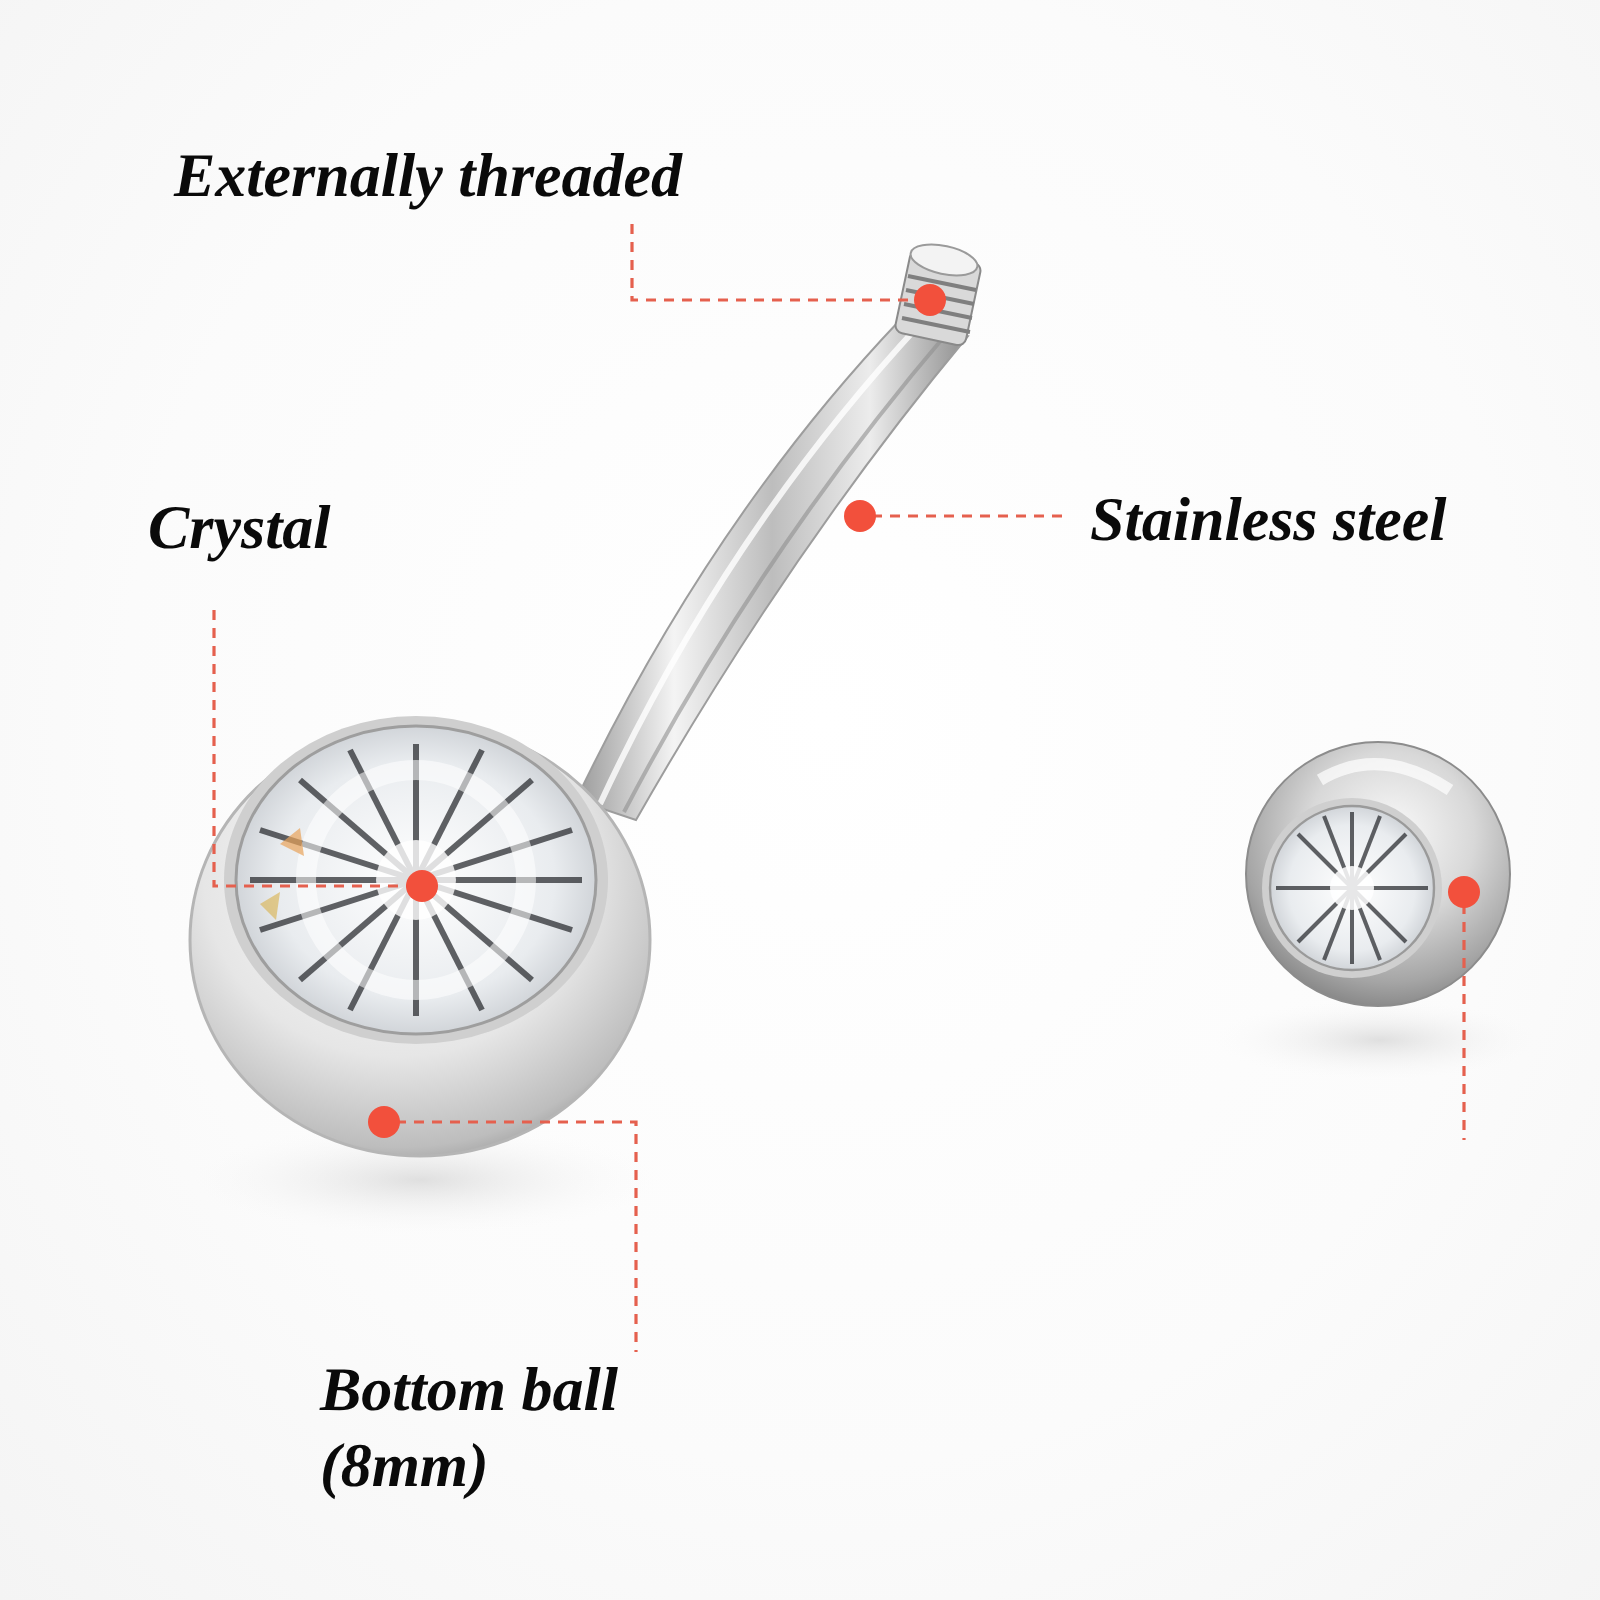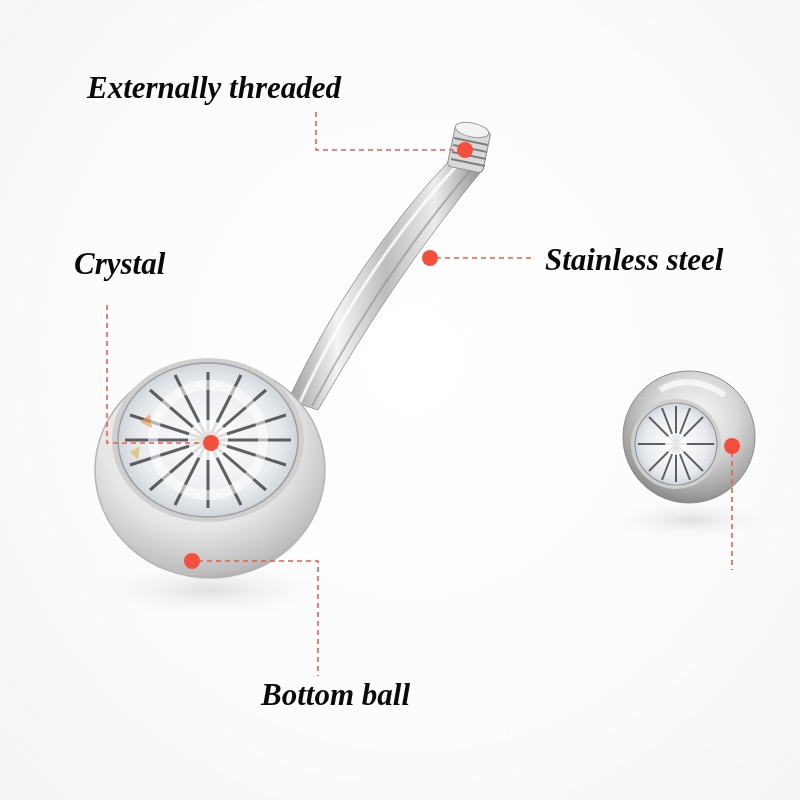--- a/index.html
+++ b/index.html
@@ -16,21 +16,21 @@
     font-family: "Liberation Serif", "DejaVu Serif", serif;
     font-weight: bold;
     font-style: italic;
     color: #0a0a0a;
     white-space: nowrap;
     line-height: 1;
   }
   #lbl-threaded { left: 87px; top: 72px; font-size: 31px; }
   #lbl-steel    { left: 545px; top: 244px; font-size: 31px; }
   #lbl-crystal  { left: 74px; top: 248px; font-size: 31px; }
-  #lbl-bottom   { left: 160px; top: 676px; width: 250px; text-align: right; font-size: 31px; line-height: 38px; }
+  #lbl-bottom   { left: 160px; top: 676px; width: 250px; text-align: left; font-size: 31px; line-height: 38px; }
   #lbl-top      { left: 534px; top: 578px; font-size: 31px; }
   svg.art { position: absolute; left: 0; top: 0; }
 </style>
 </head>
 <body>
 
 <div class="canvas">
 
   <svg class="art" width="800" height="800" viewBox="0 0 800 800">
     <defs>
@@ -133,15 +133,16 @@
       <circle cx="192" cy="561" r="8"></circle>
       <circle cx="732" cy="446" r="8"></circle>
     </g>
   </svg>
 
   <div class="label" id="lbl-threaded">Externally threaded</div>
   <div class="label" id="lbl-steel">Stainless steel</div>
   <div class="label" id="lbl-crystal">Crystal</div>
   <div class="label" id="lbl-bottom">
     <div>Bottom ball</div>
+    <div>(8mm)</div>
   </div>
 
 </div>
 
 </body></html>

